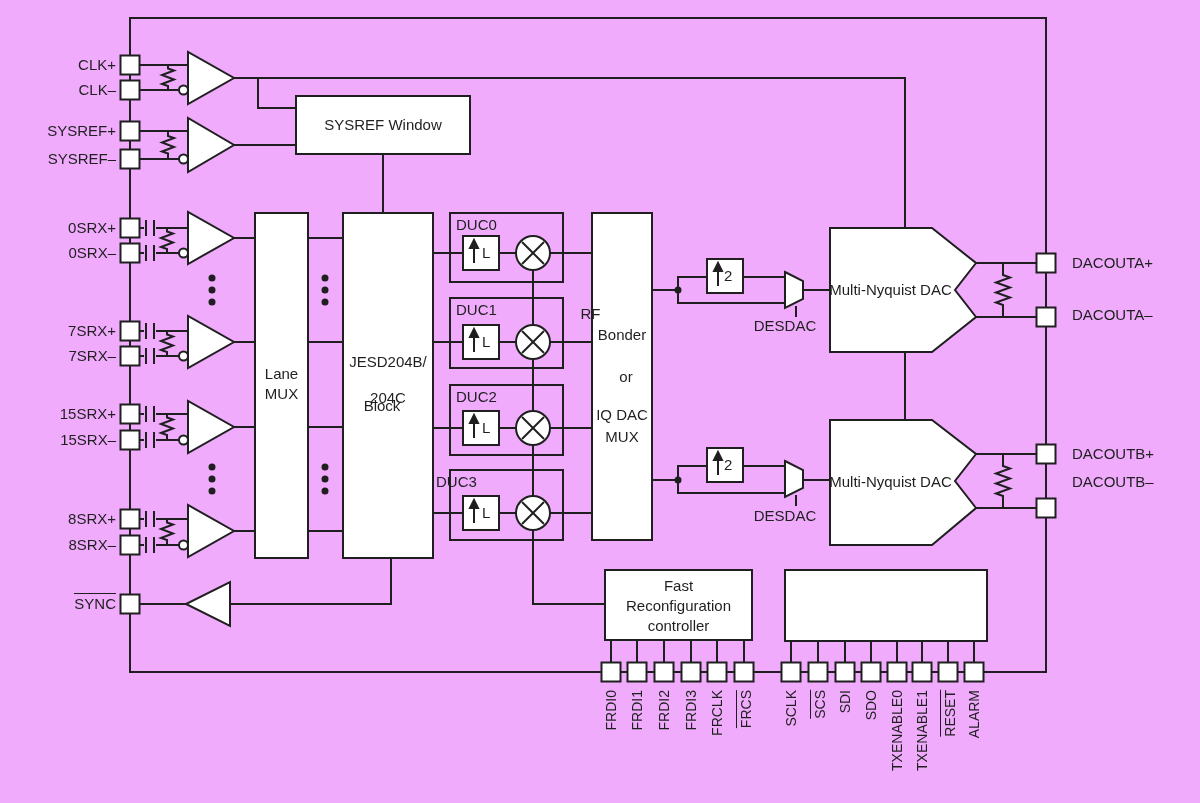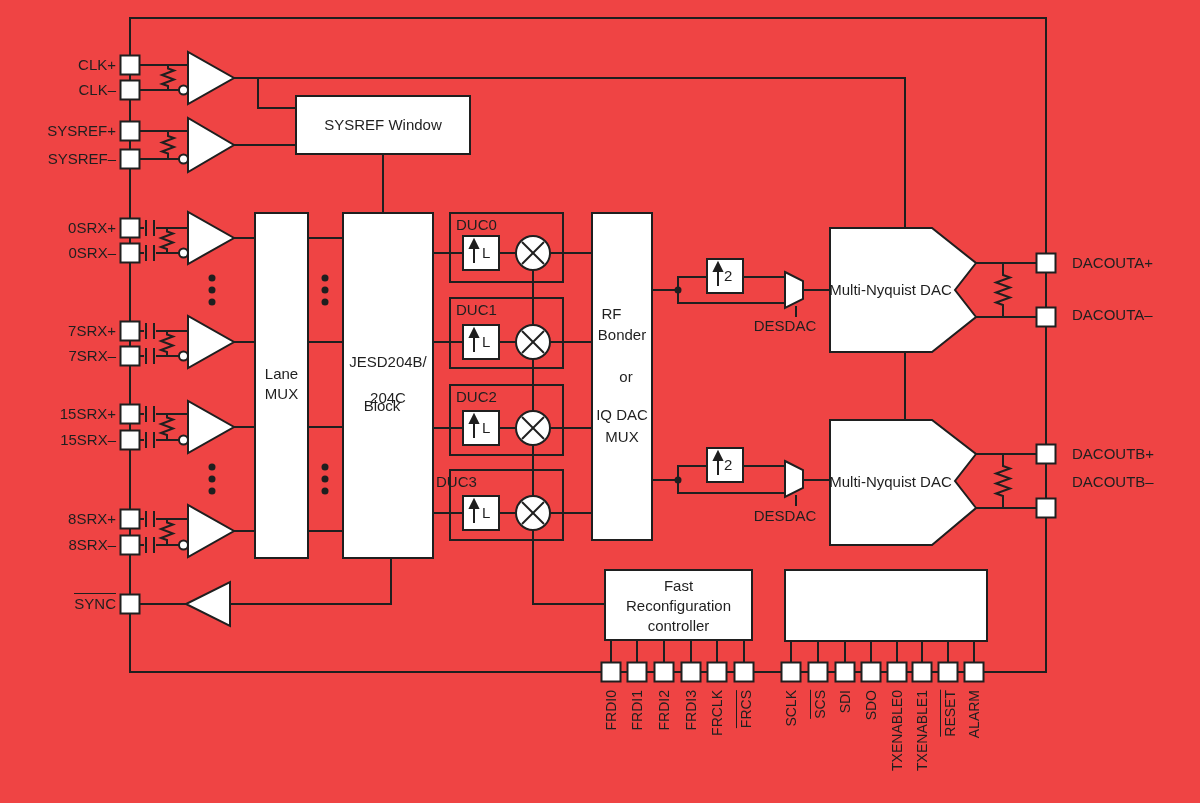--- a/index.html
+++ b/index.html
@@ -1,16 +1,16 @@
 <!DOCTYPE html>
 <html><head>
 <meta charset="utf-8">
 <style>
   html,body{margin:0;padding:0;background:#ffffff;}
-  #page{position:relative;width:1200px;height:803px;background:#ef4444;
+  #page{position:relative;width:1200px;height:803px;background:#f0abfc;
         font-family:"Liberation Sans", sans-serif;color:#1f1f1f;overflow:hidden;}
   #diagram-svg{position:absolute;left:0;top:0;}
   .lbl{position:absolute;font-size:15px;line-height:18px;color:#1f1f1f;white-space:nowrap;}
   .rt{text-align:right;}
   .ctr{text-align:center;}
   .ov{border-top:1.6px solid #1f1f1f;padding-top:1px;}
   .rot{transform-origin:0 0;transform:rotate(-90deg) translateX(-100%);font-size:14px;line-height:16px;}
   .blk{font-size:15px;line-height:20px;}
 </style>
 </head>
@@ -319,21 +319,21 @@
 <div class="lbl" style="left:456px;top:216px">DUC0</div>
 <div class="lbl" style="left:456px;top:301px">DUC1</div>
 <div class="lbl" style="left:456px;top:388px">DUC2</div>
 <div class="lbl" style="left:436px;top:473px">DUC3</div>
 
 <div class="lbl" style="left:482px;top:244px">L</div>
 <div class="lbl" style="left:482px;top:333px">L</div>
 <div class="lbl" style="left:482px;top:419px">L</div>
 <div class="lbl" style="left:482px;top:504px">L</div>
 
-<div class="lbl blk ctr" style="left:592px;top:304px;width:39px">RF</div>
+<div class="lbl blk ctr" style="left:571px;top:304px;width:39px">RF</div>
 <div class="lbl blk ctr" style="left:586px;top:325px;width:72px">Bonder</div>
 <div class="lbl blk ctr" style="left:596px;top:367px;width:60px">or</div>
 <div class="lbl blk ctr" style="left:588px;top:405px;width:68px">IQ DAC</div>
 <div class="lbl blk ctr" style="left:592px;top:427px;width:60px">MUX</div>
 
 <div class="lbl" style="left:724px;top:267px">2</div>
 <div class="lbl" style="left:724px;top:456px">2</div>
 
 <div class="lbl ctr" style="left:745px;top:317px;width:80px">DESDAC</div>
 <div class="lbl ctr" style="left:745px;top:507px;width:80px">DESDAC</div>

